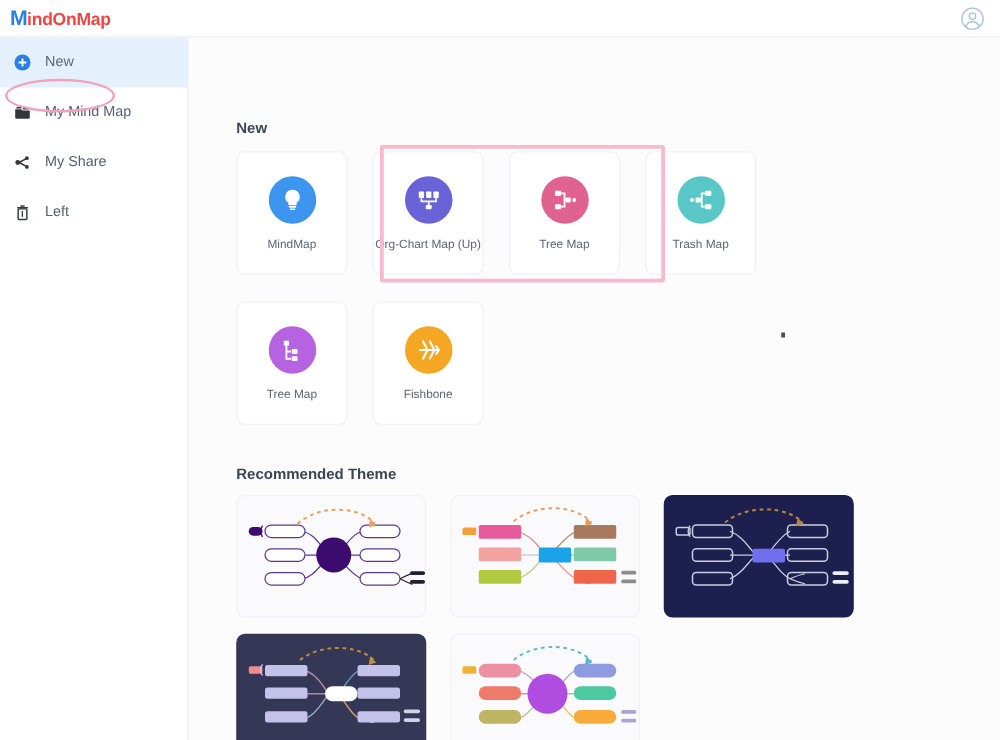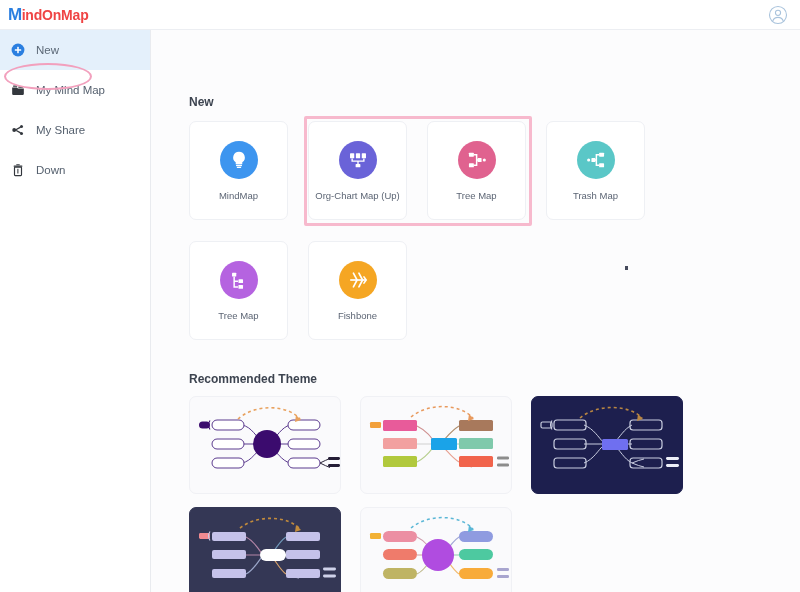--- a/index.html
+++ b/index.html
@@ -74,21 +74,21 @@
   }
   #new-title { position: absolute; top: 65px; left: 0; }
   #theme-title { position: absolute; top: 342px; left: 0; }
 
   
   .card-row { position: absolute; left: 38px; display: flex; gap: 20px; }
   #row1 { top: 91px; }
   #row2 { top: 211px; }
 
   .tpl-card {
-    width: 99px; height: 99px;
+    width: 89px; height: 99px;
     background: #ffffff;
     border: 1px solid #eef0f4;
     border-radius: 7px;
     display: flex; flex-direction: column;
     align-items: center; justify-content: center;
     gap: 11px;
     cursor: pointer;
   }
   .tpl-icon {
     width: 38px; height: 38px; border-radius: 50%;
@@ -187,21 +187,21 @@
 
     <div class="side-item">
       <span class="ico">
         <svg width="14" height="14" viewBox="0 0 24 24">
           <rect x="4.6" y="4.3" width="14.8" height="2.1" rx="0.5" fill="#33373d"></rect>
           <rect x="9" y="2" width="6" height="2" rx="0.5" fill="#33373d"></rect>
           <rect x="6" y="7" width="12" height="14.5" rx="1.3" fill="none" stroke="#33373d" stroke-width="2"></rect>
           <rect x="10.9" y="10" width="1.8" height="8" fill="#33373d"></rect>
         </svg>
       </span>
-      <span class="side-label">Down</span>
+      <span class="side-label">Left</span>
     </div>
 
     <div class="ellipse-anno"></div>
   </div>
 
   <div class="main">
 
     <div class="section-title" id="new-title">New</div>
 
     <div class="card-row" id="row1">

